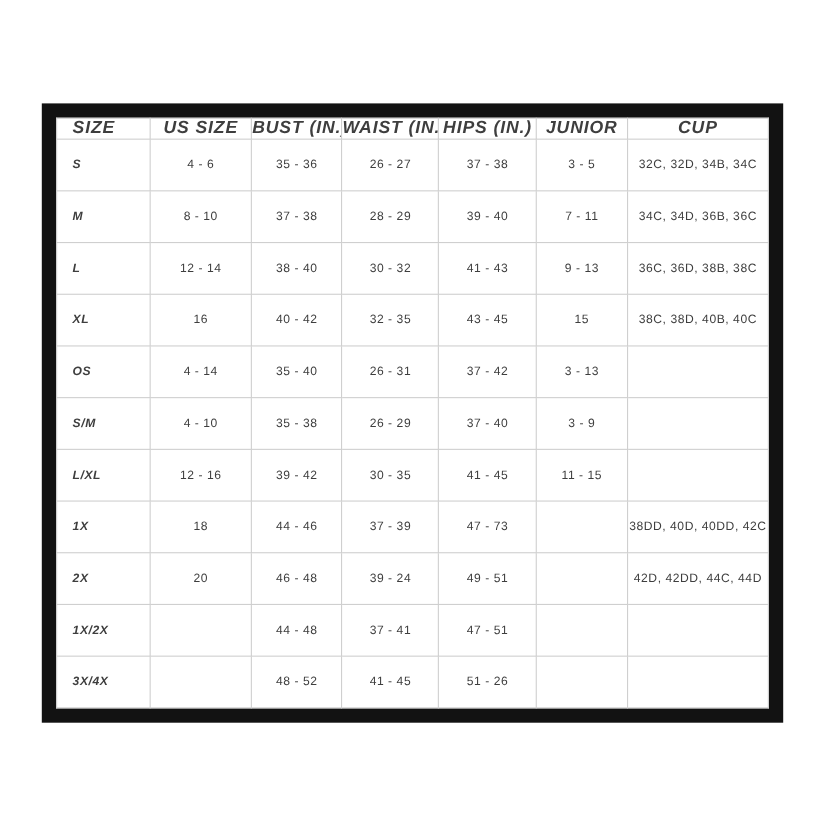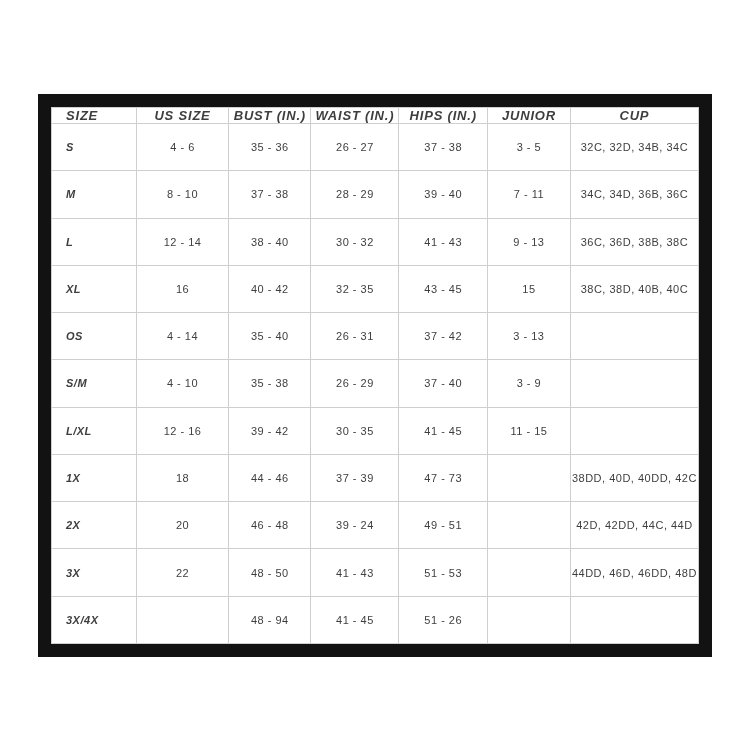--- a/index.html
+++ b/index.html
@@ -44,21 +44,21 @@
     text-align: center;
     vertical-align: middle;
     padding: 0;
     white-space: nowrap;
     overflow: hidden;
   }
   .size-chart thead th {
     font-style: italic;
     font-weight: bold;
     letter-spacing: 0.8px;
-    font-size: 13px;
+    font-size: 16px;
   }
   .size-chart th.label-col,
   .size-chart td.row-label {
     text-align: left;
     padding-left: 14px;
     font-style: italic;
     font-weight: bold;
   }
   .size-chart td {
     font-weight: normal;
@@ -166,32 +166,32 @@
         <tr>
           <td class="row-label">2X</td>
           <td>20</td>
           <td>46 - 48</td>
           <td>39 - 24</td>
           <td>49 - 51</td>
           <td></td>
           <td>42D, 42DD, 44C, 44D</td>
         </tr>
         <tr>
-          <td class="row-label">3X</td>
-          <td>22</td>
-          <td>48 - 50</td>
-          <td>41 - 43</td>
-          <td>51 - 53</td>
+          <td class="row-label">1X/2X</td>
           <td></td>
-          <td>44DD, 46D, 46DD, 48D</td>
+          <td>44 - 48</td>
+          <td>37 - 41</td>
+          <td>47 - 51</td>
+          <td></td>
+          <td></td>
         </tr>
         <tr>
           <td class="row-label">3X/4X</td>
           <td></td>
-          <td>48 - 94</td>
+          <td>48 - 52</td>
           <td>41 - 45</td>
           <td>51 - 26</td>
           <td></td>
           <td></td>
         </tr>
       </tbody>
     </table>
   </div>
 </div>
 

